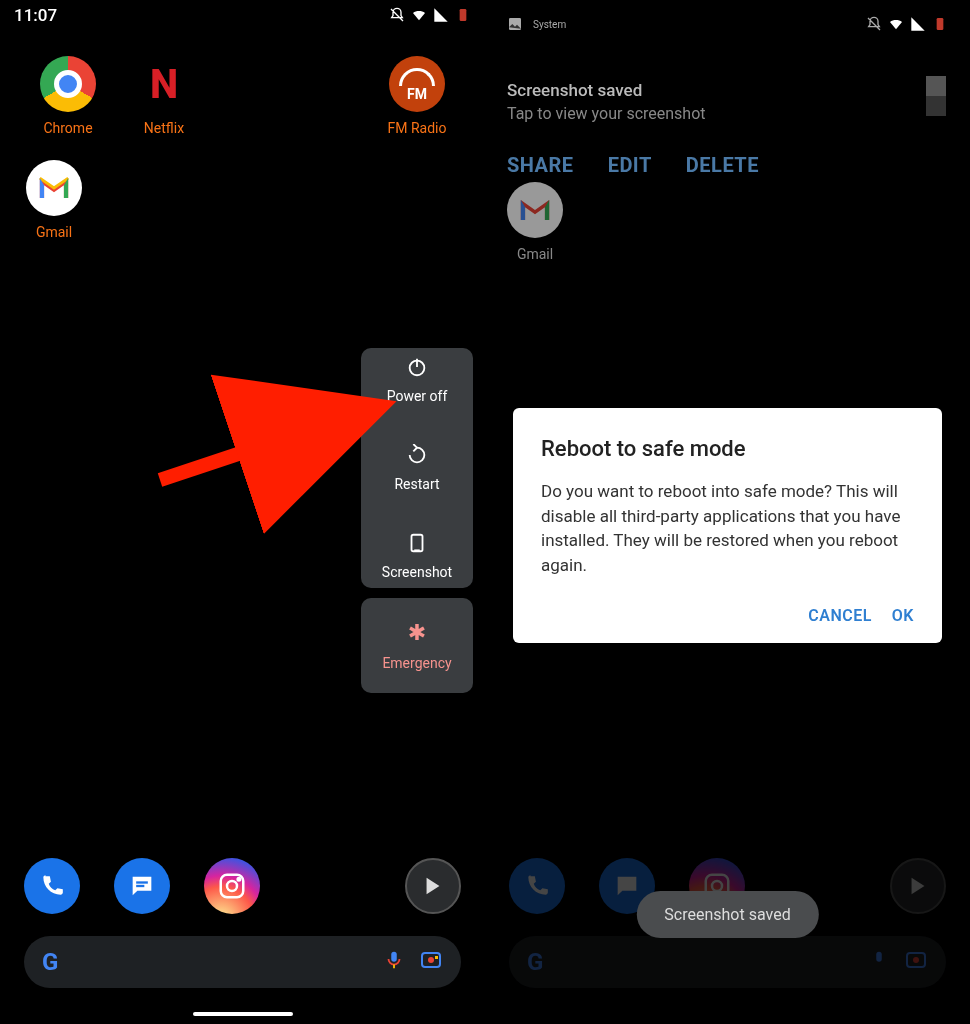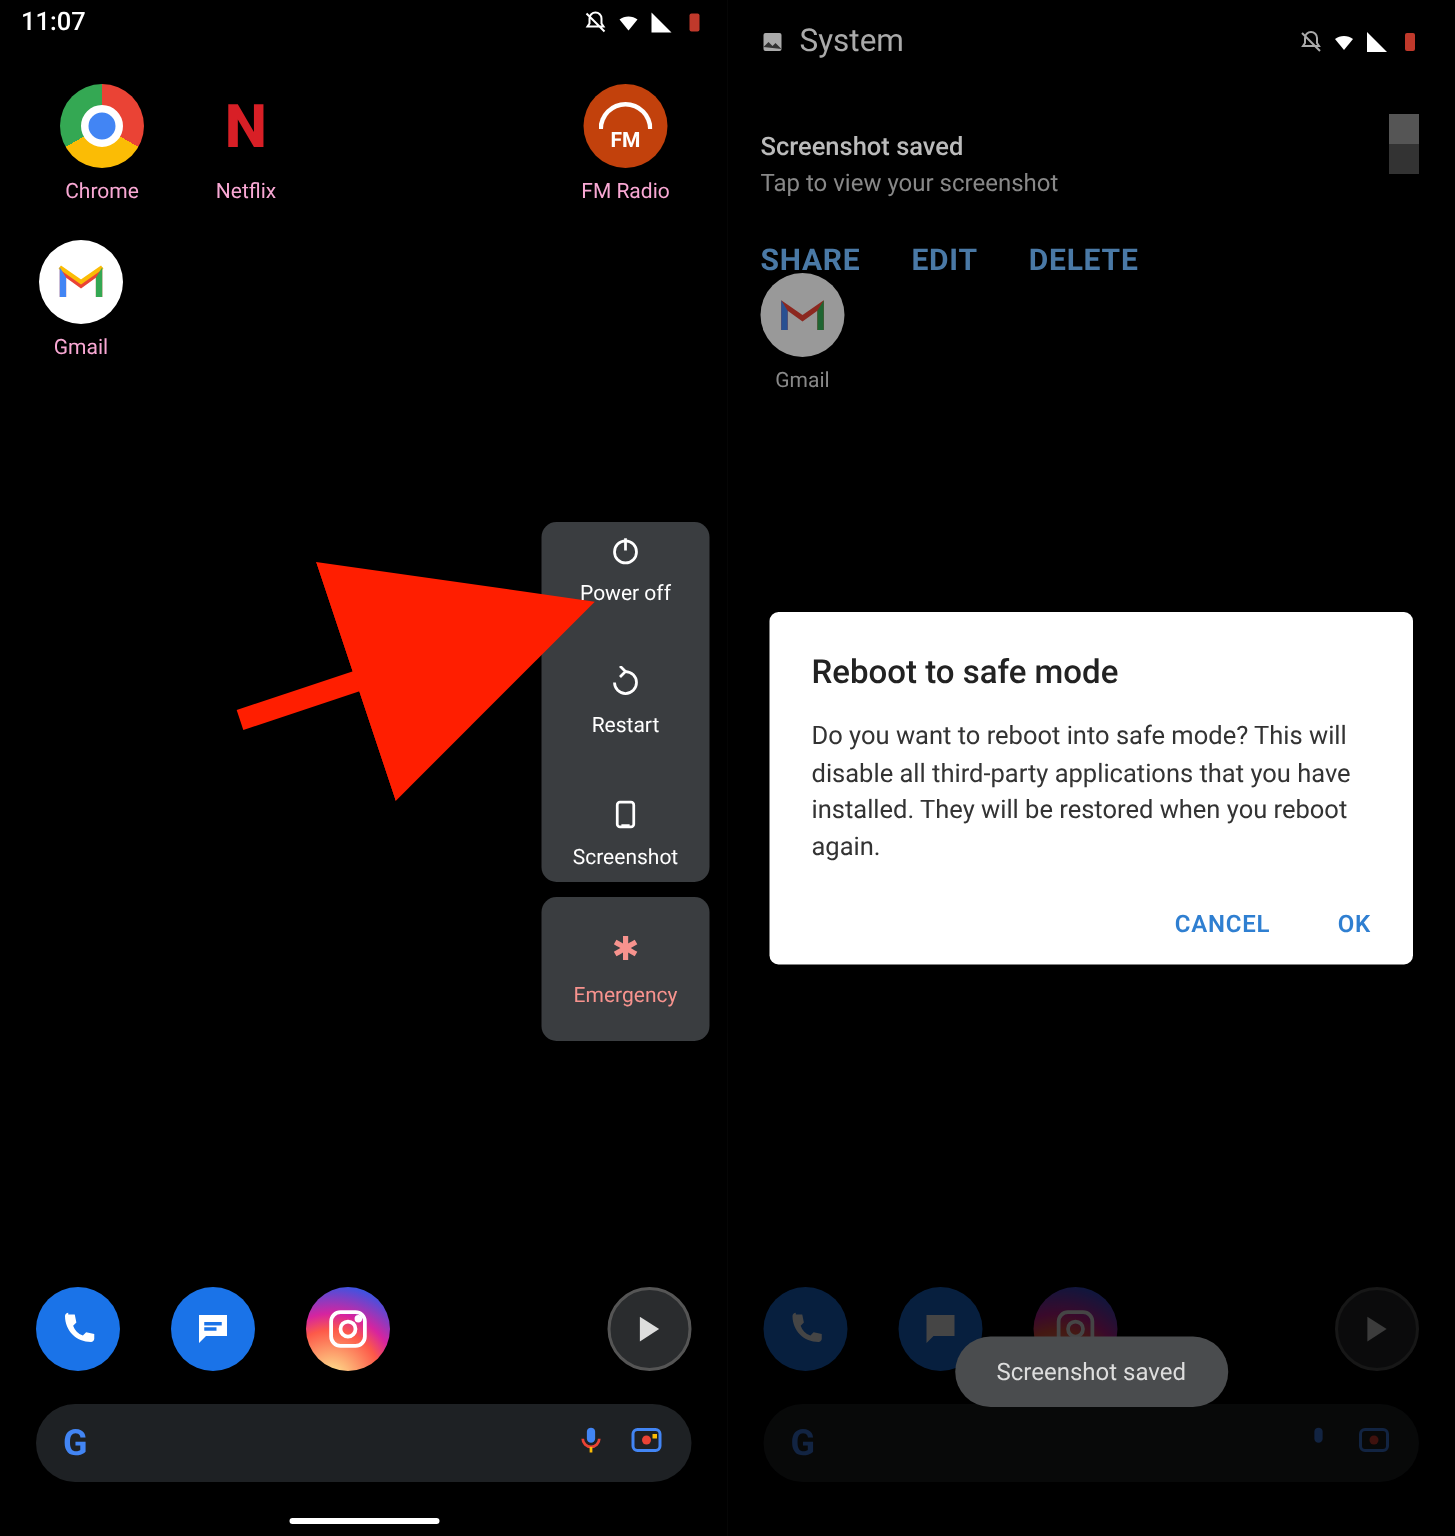--- a/index.html
+++ b/index.html
@@ -10,21 +10,21 @@
   
   .status-bar { height:30px; display:flex; align-items:center; justify-content:space-between; padding:0 14px; color:#fff; font-size:17px; font-weight:500; }
   .status-left { display:flex; align-items:center; gap:8px; }
   .status-right { display:flex; align-items:center; gap:6px; }
   .sys-icon { width:16px; height:16px; fill:#fff; }
 
   
   .app-grid { padding:26px 20px 0 20px; display:flex; flex-wrap:wrap; gap:0; }
   .app-col { width:96px; display:flex; flex-direction:column; align-items:center; gap:8px; margin-bottom:24px; }
   .app-icon { width:56px; height:56px; border-radius:50%; display:flex; align-items:center; justify-content:center; }
-  .app-label { color:#f9a8d4; font-size:14px; text-align:center; }
+  .app-label { color:#f97316; font-size:14px; text-align:center; }
 
   
   .app-row { display:flex; width:100%; justify-content:flex-start; }
   .app-row .app-col:nth-child(3) { margin-left:auto; margin-right:0; }
 
   
   .power-menu { position:absolute; right:12px; top:348px; width:112px; }
   .power-card { background:#3a3d40; border-radius:10px; padding:8px 6px; display:flex; flex-direction:column; align-items:center; gap:40px; }
   .power-item { display:flex; flex-direction:column; align-items:center; gap:10px; color:#fff; font-size:14px; }
   .power-icon { width:22px; height:22px; stroke:#fff; fill:none; stroke-width:2; }
@@ -49,37 +49,37 @@
   .g-logo span:nth-child(1){color:#4285F4;} .g-logo span:nth-child(2){color:#EA4335;} .g-logo span:nth-child(3){color:#FBBC05;} .g-logo span:nth-child(4){color:#4285F4;} .g-logo span:nth-child(5){color:#34A853;} .g-logo span:nth-child(6){color:#EA4335;}
 
   
   .nav-bar { position:absolute; bottom:8px; left:50%; transform:translateX(-50%); width:100px; height:4px; background:#fff; border-radius:2px; }
 
   
   .dim { position:absolute; inset:0; background:rgba(0,0,0,0.55); }
 
   
   .notif-area { position:absolute; top:0; left:0; right:0; padding:16px 22px 10px 22px; color:#999; }
-  .notif-sys { display:flex; align-items:center; gap:10px; font-size:21px; color:#aaa; }
+  .notif-sys { display:flex; align-items:center; gap:10px; font-size:10px; color:#aaa; }
   .notif-sys .status-right { margin-left:auto; }
   .notif-title { margin-top:48px; font-size:17px; color:#bbb; font-weight:500; }
   .notif-sub { font-size:16px; color:#888; margin-top:4px; }
   .notif-actions { margin-top:30px; display:flex; gap:34px; }
   .notif-action { color:#4a79a6; font-size:20px; font-weight:700; letter-spacing:0.5px; }
   .notif-thumb { position:absolute; right:24px; top:76px; width:20px; height:40px; background:#222; border-radius:3px; display:flex; flex-direction:column; }
   .notif-thumb div { flex:1; }
   .notif-thumb div:first-child{background:#555;} .notif-thumb div:last-child{background:#333;}
   .gmail2 { position:absolute; top:182px; left:22px; display:flex; flex-direction:column; align-items:center; gap:8px; }
   .gmail2 .app-label { color:#888; }
 
   
   .dialog { position:absolute; top:408px; left:28px; right:28px; background:#fff; border-radius:6px; padding:28px 28px 18px 28px; box-shadow:0 10px 40px rgba(0,0,0,0.6); }
   .dialog-title { font-size:22px; color:#222; font-weight:500; margin-bottom:18px; }
   .dialog-body { font-size:17px; color:#333; line-height:1.45; }
-  .dialog-actions { margin-top:28px; display:flex; justify-content:flex-end; gap:45px; }
+  .dialog-actions { margin-top:28px; display:flex; justify-content:flex-end; gap:20px; }
   .dialog-btn { color:#2f7fd1; font-size:16px; font-weight:600; letter-spacing:0.5px; }
 
   
   .toast { position:absolute; bottom:86px; left:50%; transform:translateX(-50%); background:#4a4c4e; color:#ddd; font-size:16px; padding:14px 28px; border-radius:26px; }
 
   
   .screen2 .dock .dock-icon { filter:brightness(0.6); }
   .screen2 .search-bar { filter:brightness(0.6); }
 
   

